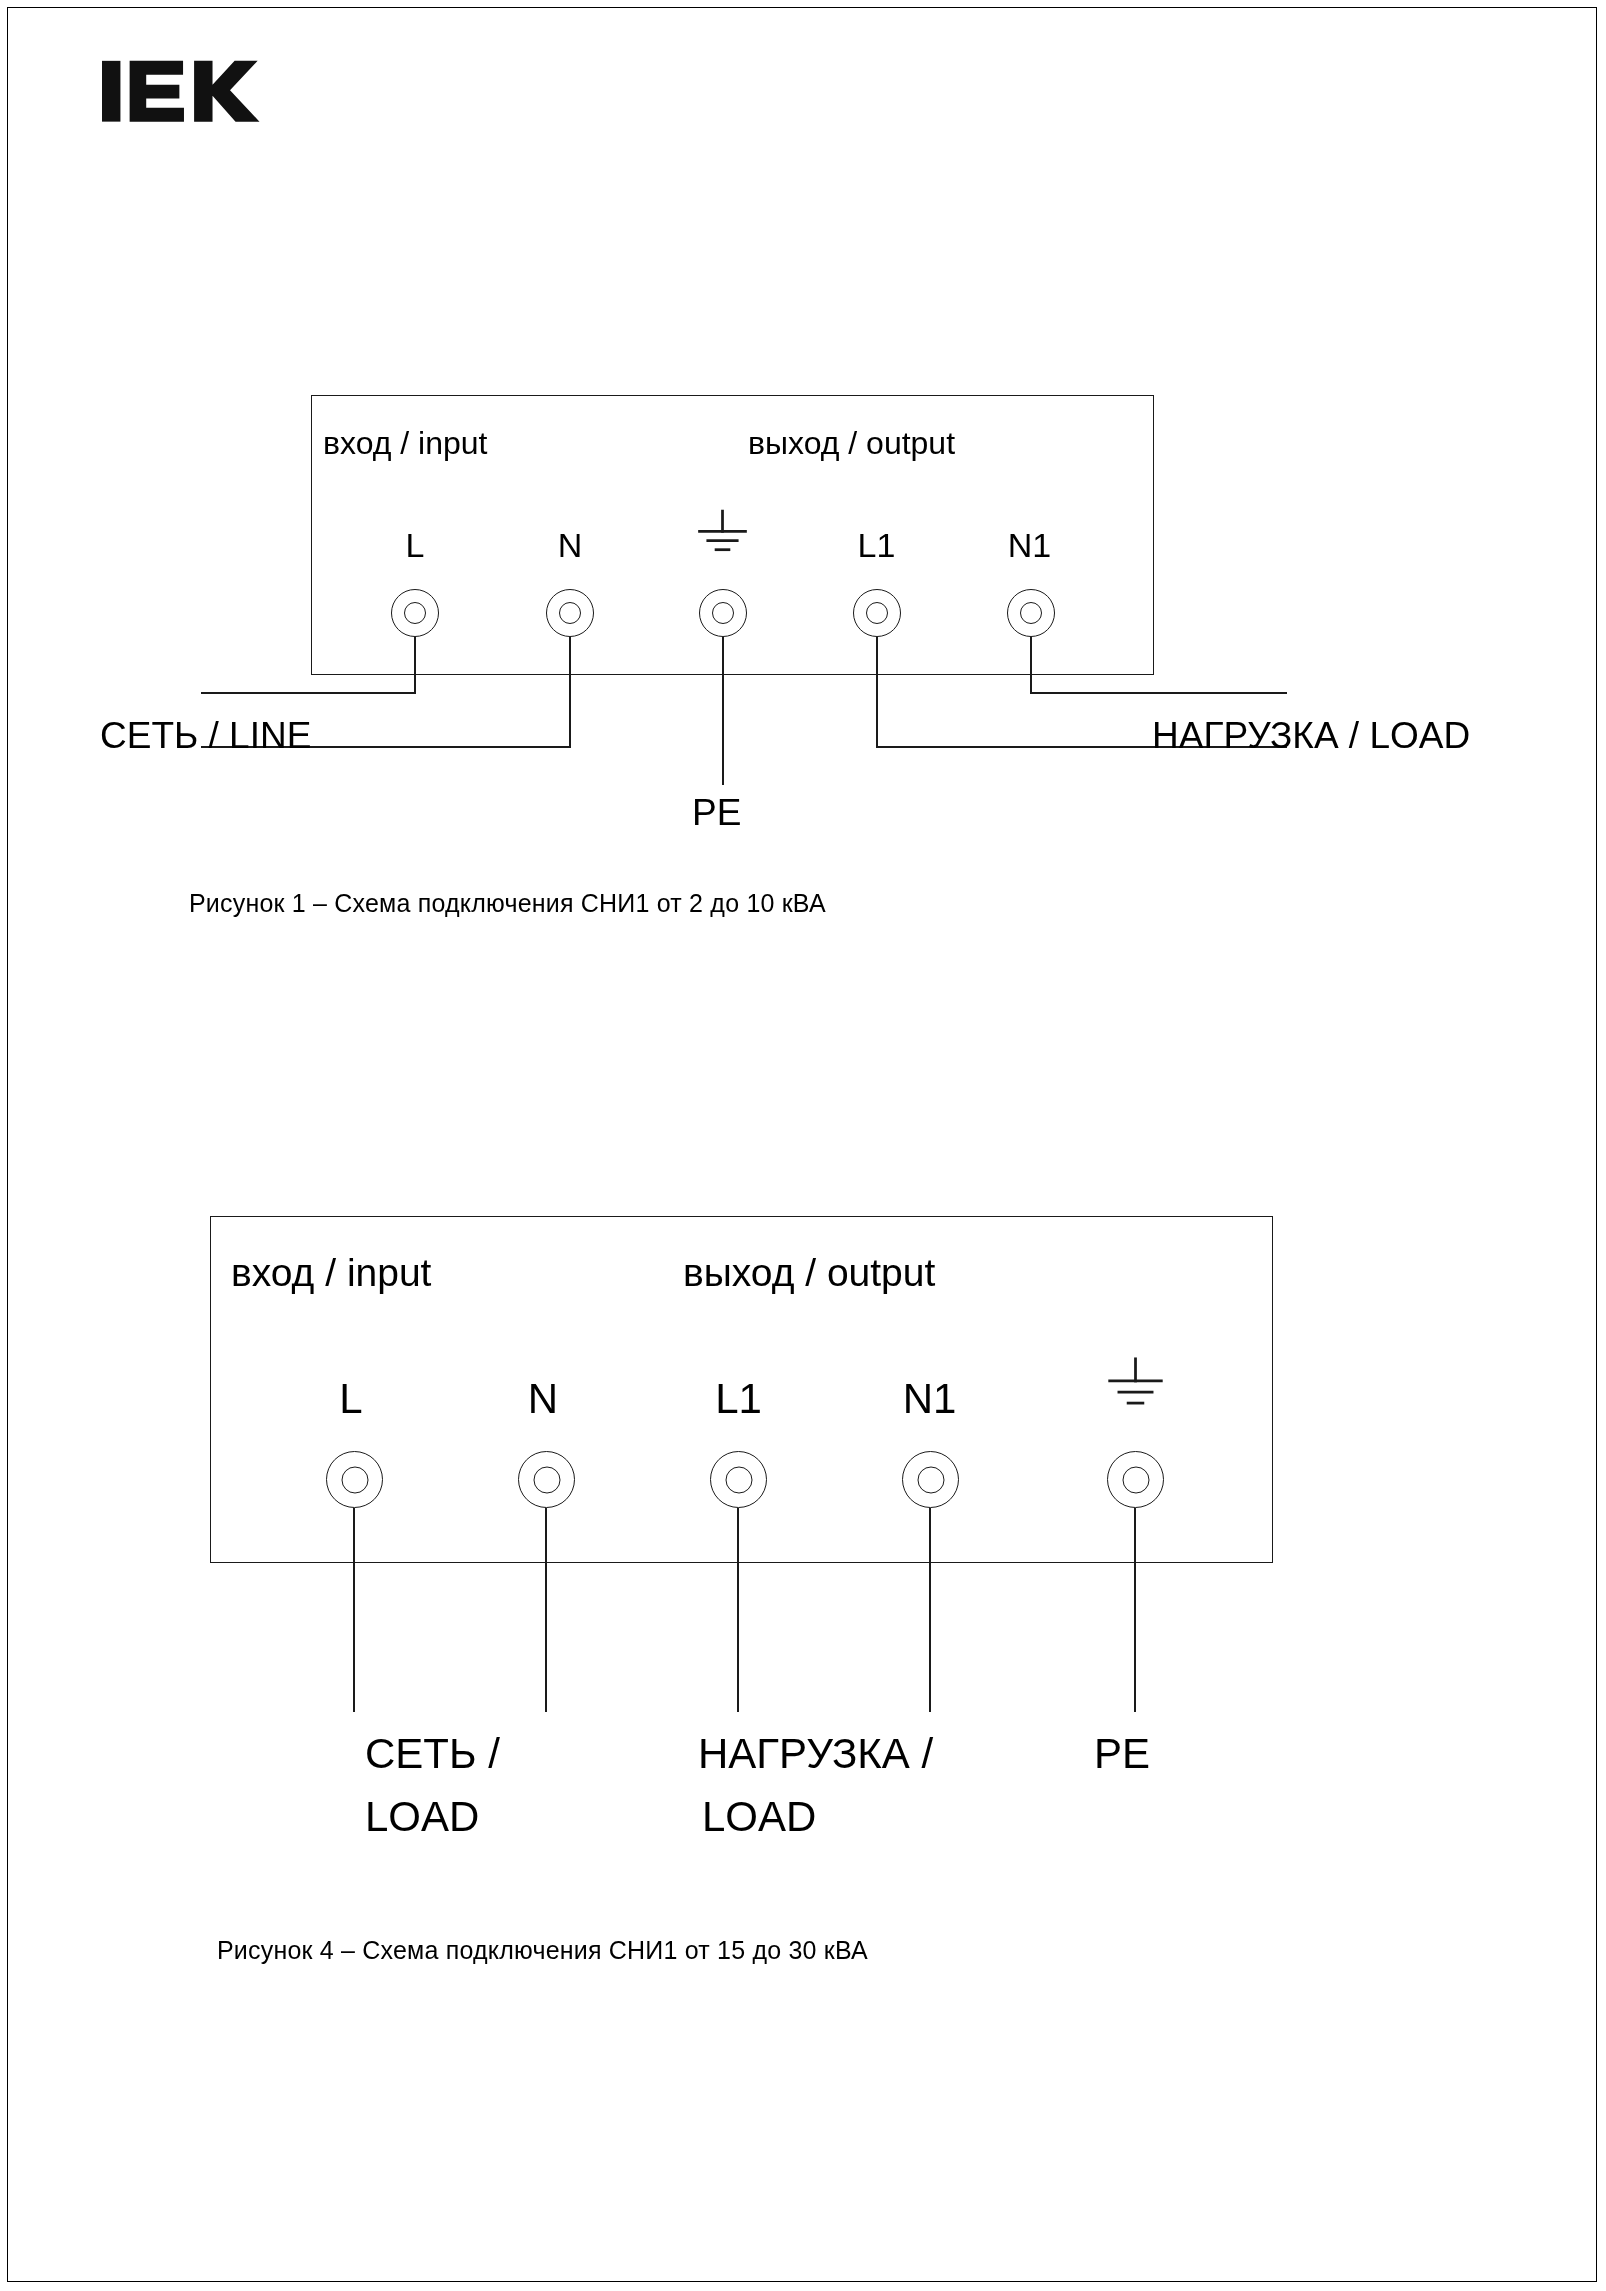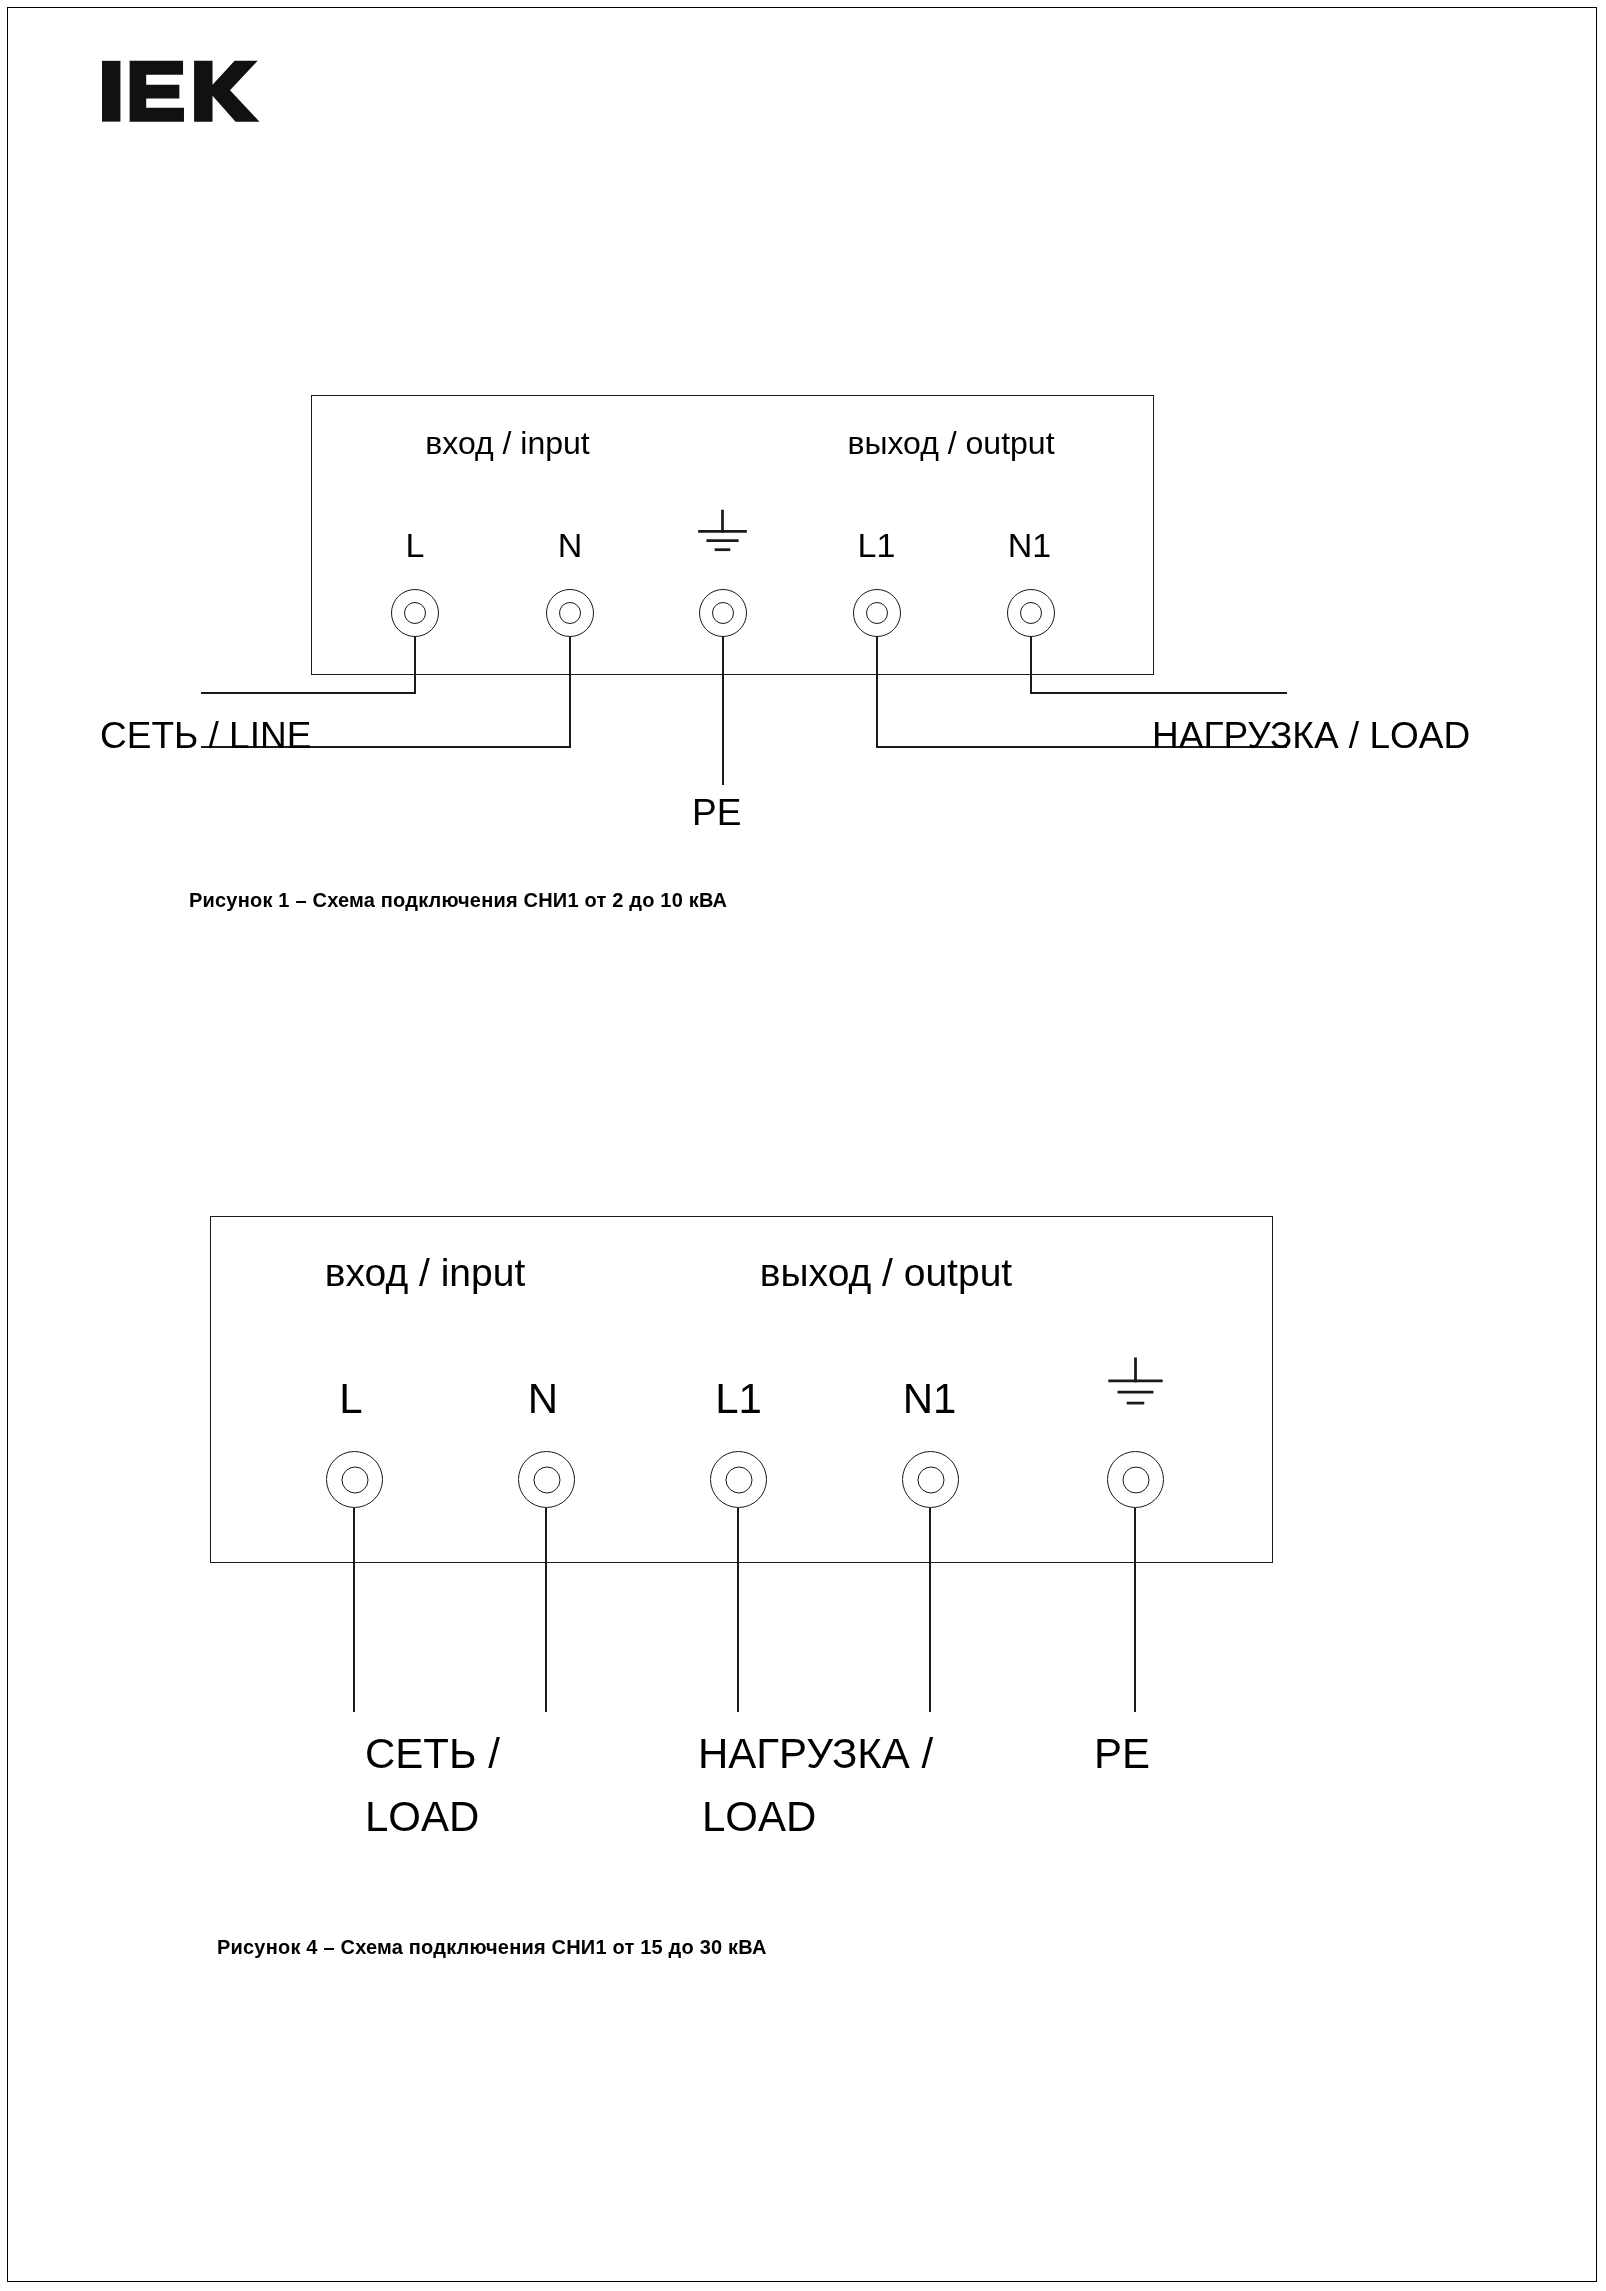--- a/index.html
+++ b/index.html
@@ -40,21 +40,21 @@
 
   
   .box {
     position: absolute;
     border: 1.8px solid #1a1a1a;
     box-sizing: border-box;
     background: #ffffff;
   }
   .hdr {
     position: absolute;
-    text-align: center;
+    text-align: left;
     white-space: nowrap;
   }
   .term-label {
     position: absolute;
     text-align: center;
     white-space: nowrap;
   }
   .socket {
     position: absolute;
     border-radius: 50%;
@@ -78,22 +78,22 @@
   }
   .wire.v { width: 1.8px; }
   .wire.h { height: 1.8px; }
   .big-label {
     position: absolute;
     white-space: nowrap;
   }
   .caption {
     position: absolute;
     white-space: nowrap;
-    font-size: 20px;
-    font-weight: bold;
+    font-size: 25px;
+    font-weight: normal;
     letter-spacing: 0.2px;
   }
   .gnd { position: absolute; }
 </style>
 <style>.socket::after{width:var(--inner);height:var(--inner);}</style></head>
 <body>
 
 <div id="page">
 
   <div class="page-border"></div>

